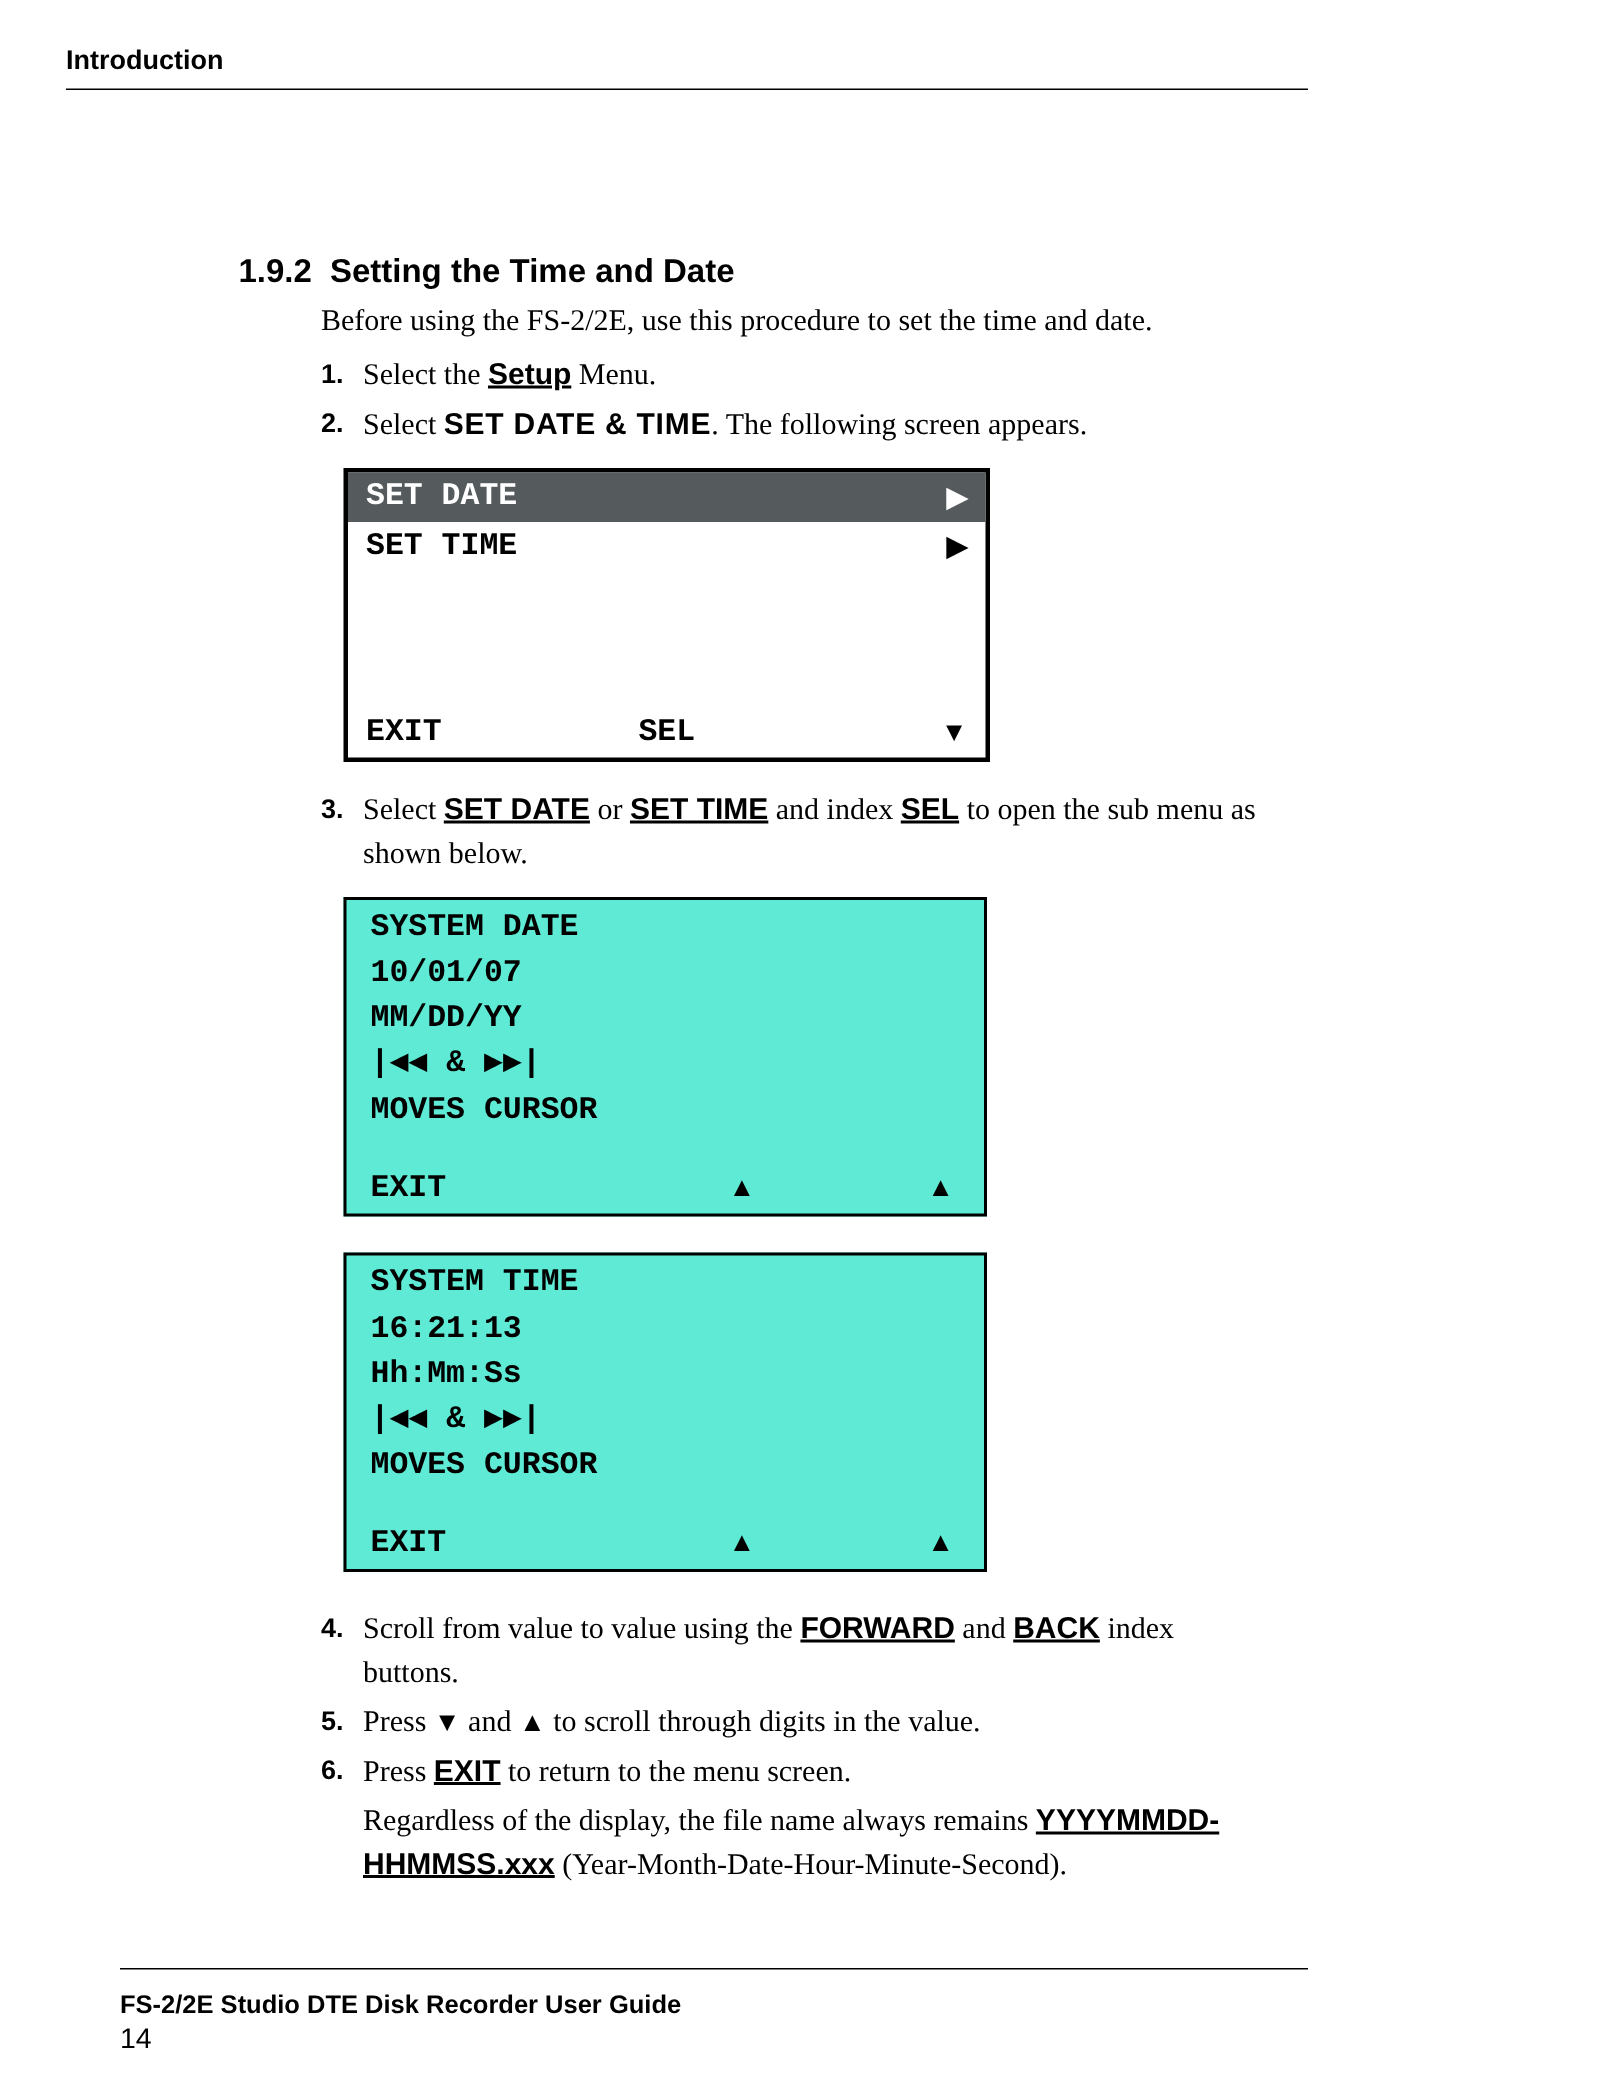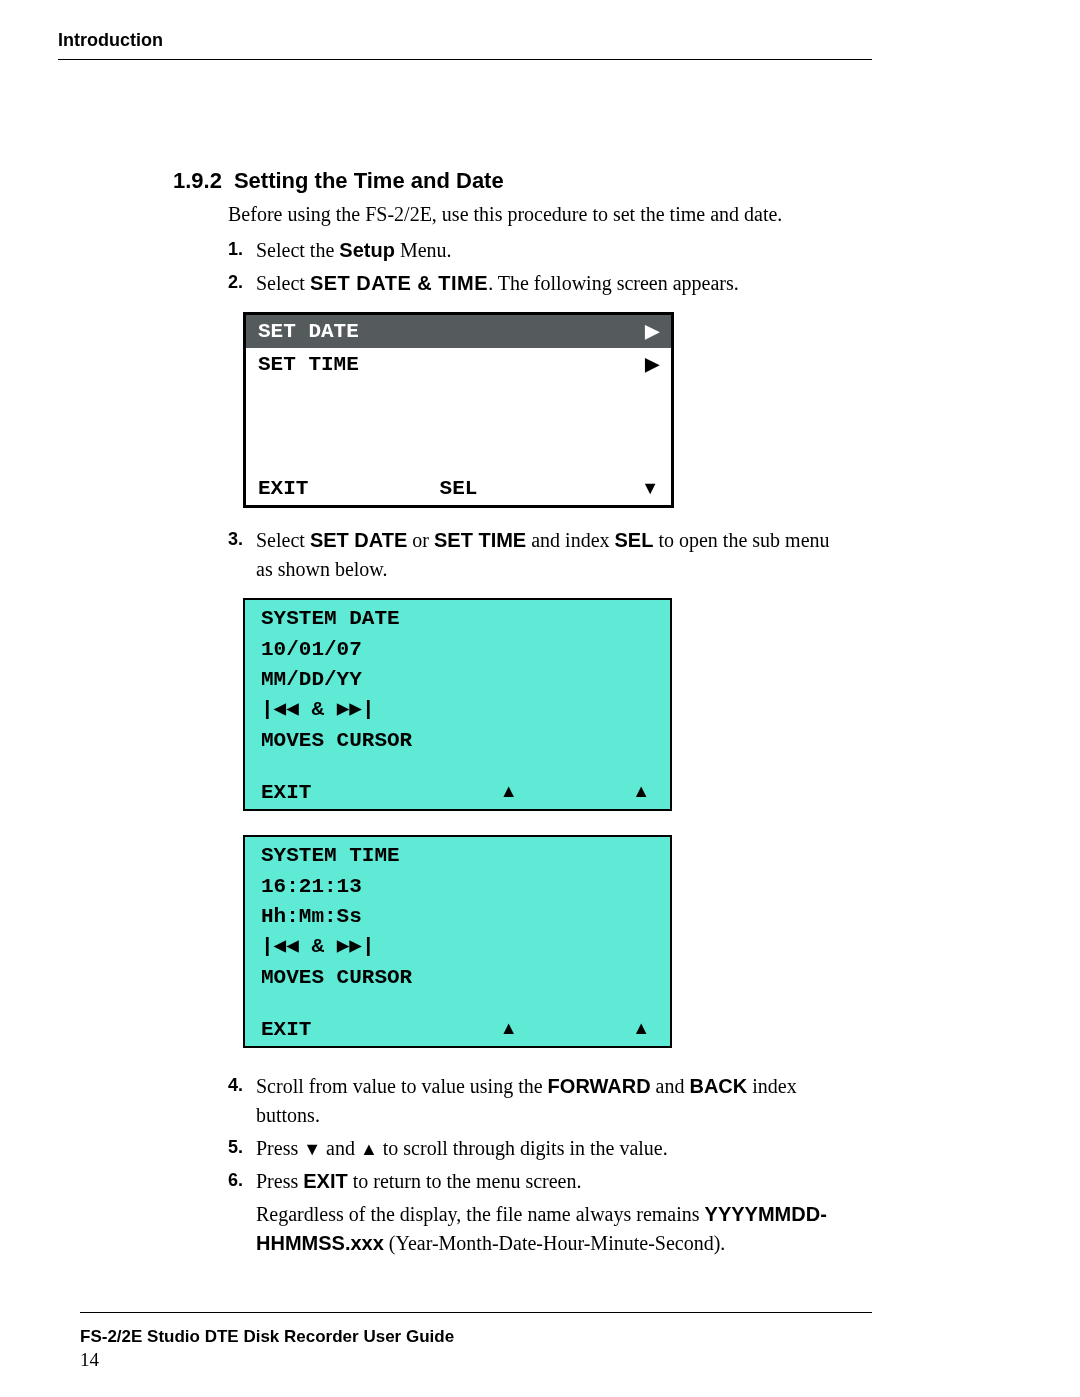--- a/index.html
+++ b/index.html
@@ -6,21 +6,21 @@
     margin: 0;
     padding: 0;
     background: #fff;
     color: #000;
     font-family: Georgia, "Times New Roman", serif;
   }
   .page {
     width: 952px;
     min-height: 1397px;
     box-sizing: border-box;
-    padding: 30px 80px 30px 58px;
+    padding: 30px 80px 30px 44px;
     position: relative;
   }
   .running-head {
     font-family: Arial, Helvetica, sans-serif;
     font-weight: 700;
     font-size: 18px;
     padding-bottom: 8px;
     border-bottom: 1px solid #000;
   }
   .content {
@@ -59,20 +59,21 @@
     position: absolute;
     left: 0;
     top: 0;
     font-family: Arial, Helvetica, sans-serif;
     font-weight: 700;
     font-size: 18px;
   }
   .bold-sans {
     font-family: Arial, Helvetica, sans-serif;
     font-weight: 700;
+    text-decoration: underline;
   }
   .scaps {
     font-family: Arial, Helvetica, sans-serif;
     font-weight: 700;
     font-variant: small-caps;
     letter-spacing: 0.5px;
   }
 
   
   .lcd {
@@ -148,21 +149,21 @@
     bottom: 26px;
   }
   .footer-line {
     border-top: 1px solid #000;
     padding-top: 14px;
     font-family: Arial, Helvetica, sans-serif;
     font-weight: 700;
     font-size: 17px;
   }
   .footer-page {
-    font-family: Liberation Serif, serif;
+    font-family: Liberation Sans, sans-serif;
     font-weight: 400;
     font-size: 19px;
     margin-top: 2px;
   }
 </style>
 </head>
 <body>
 
 <div class="page">
   <div class="running-head">Introduction</div>

